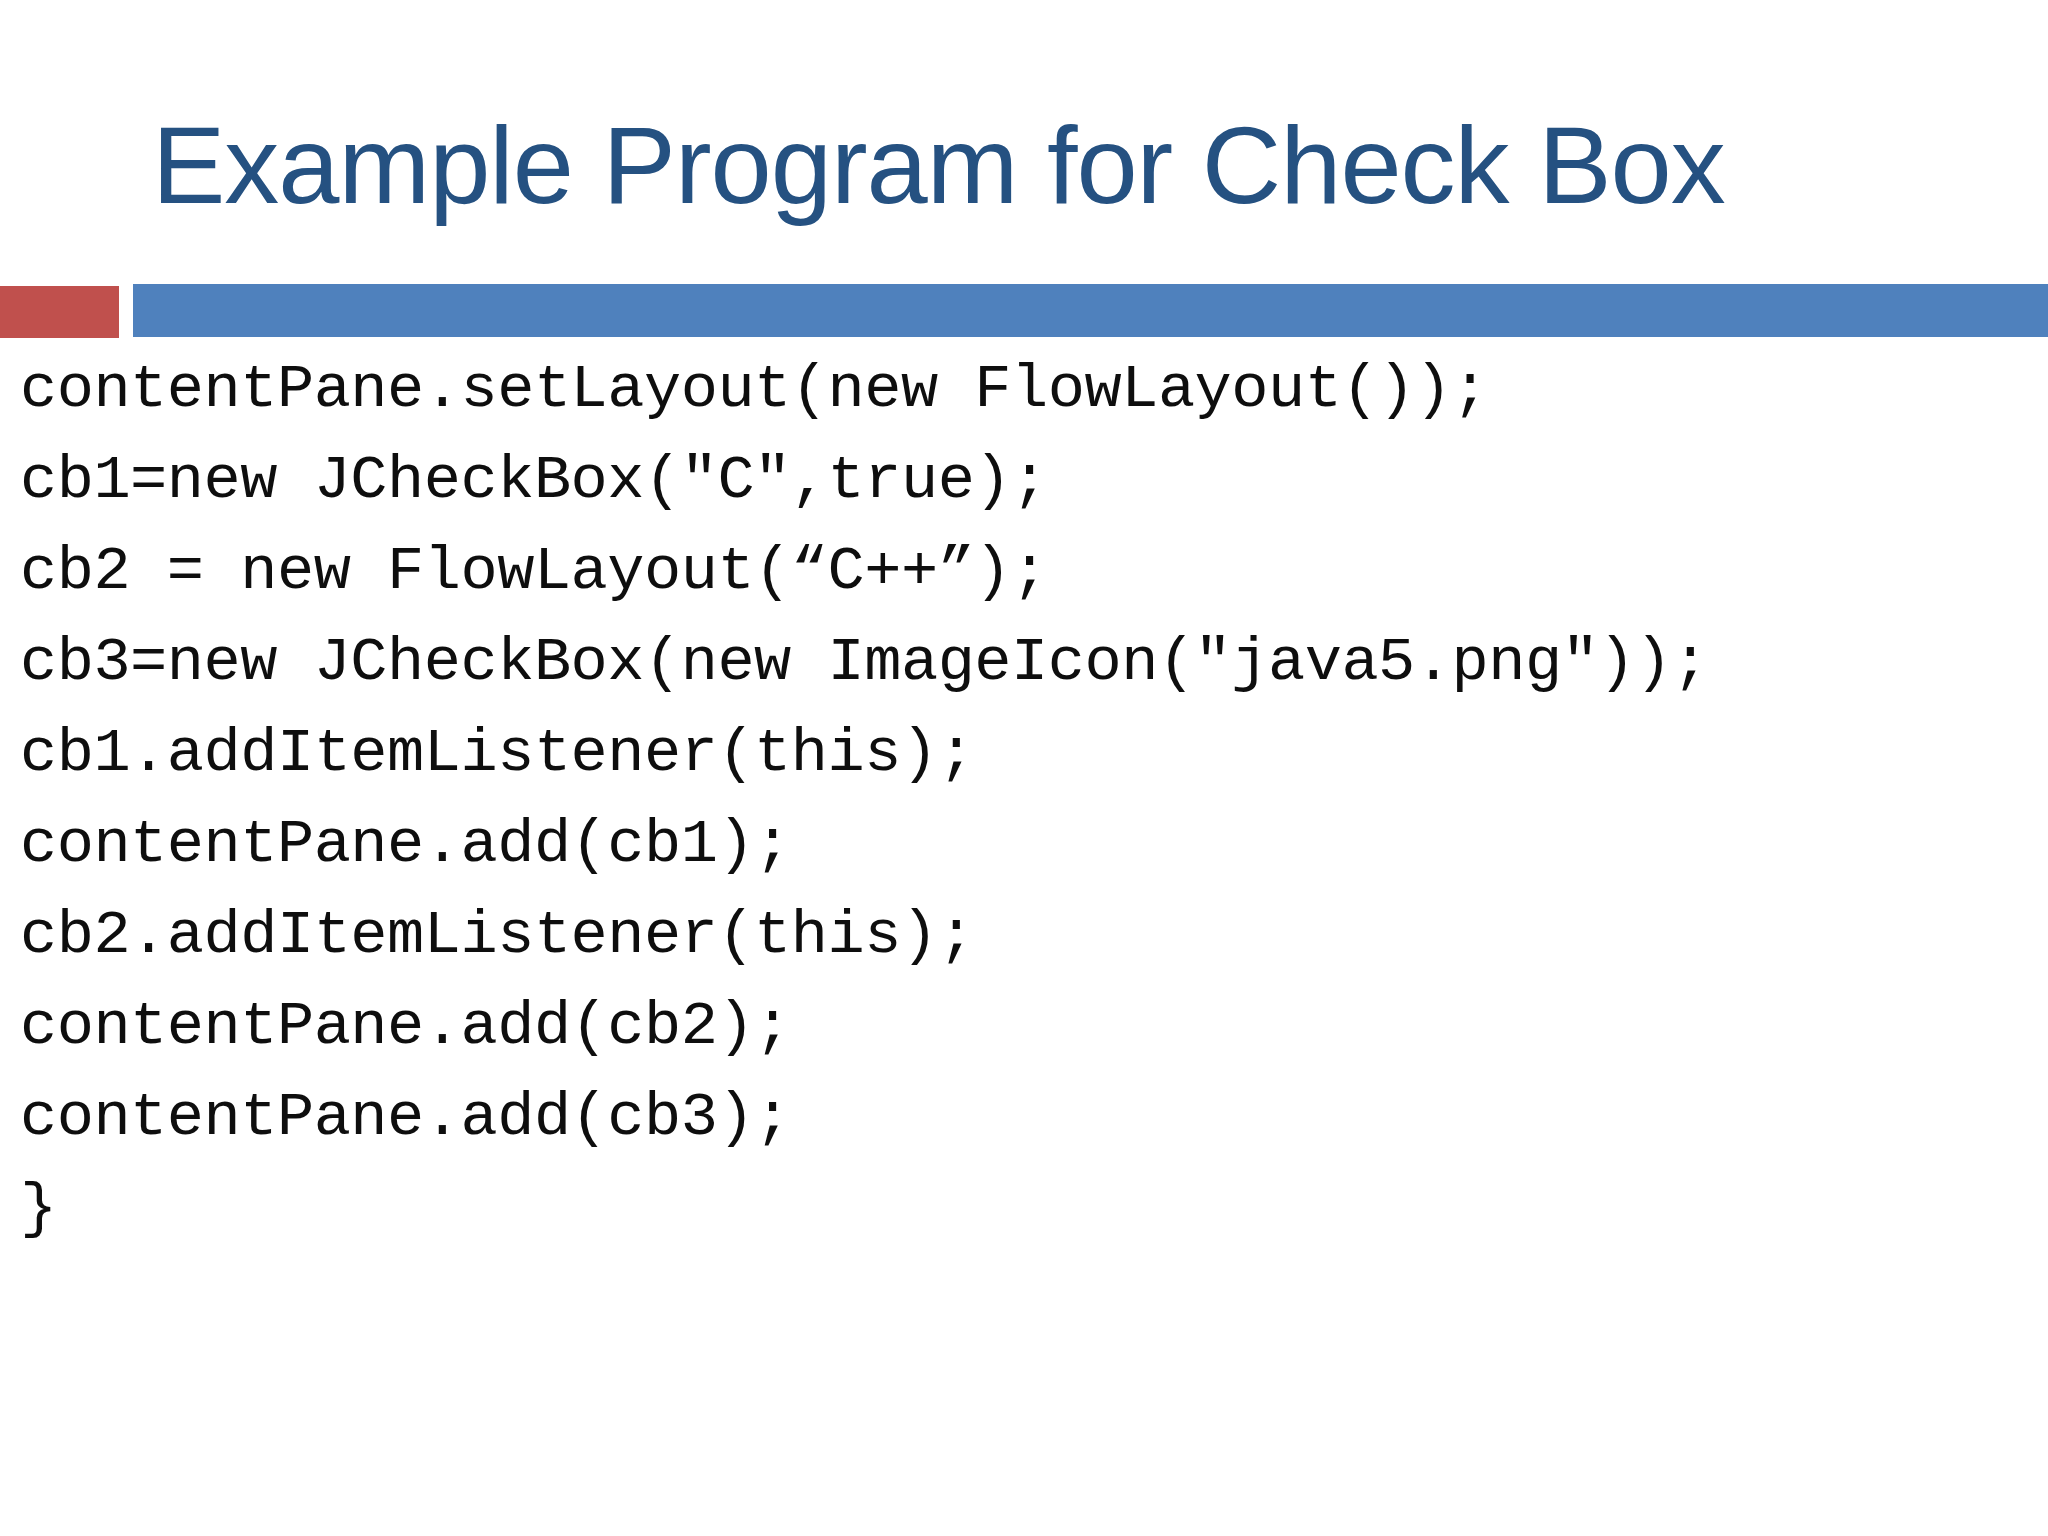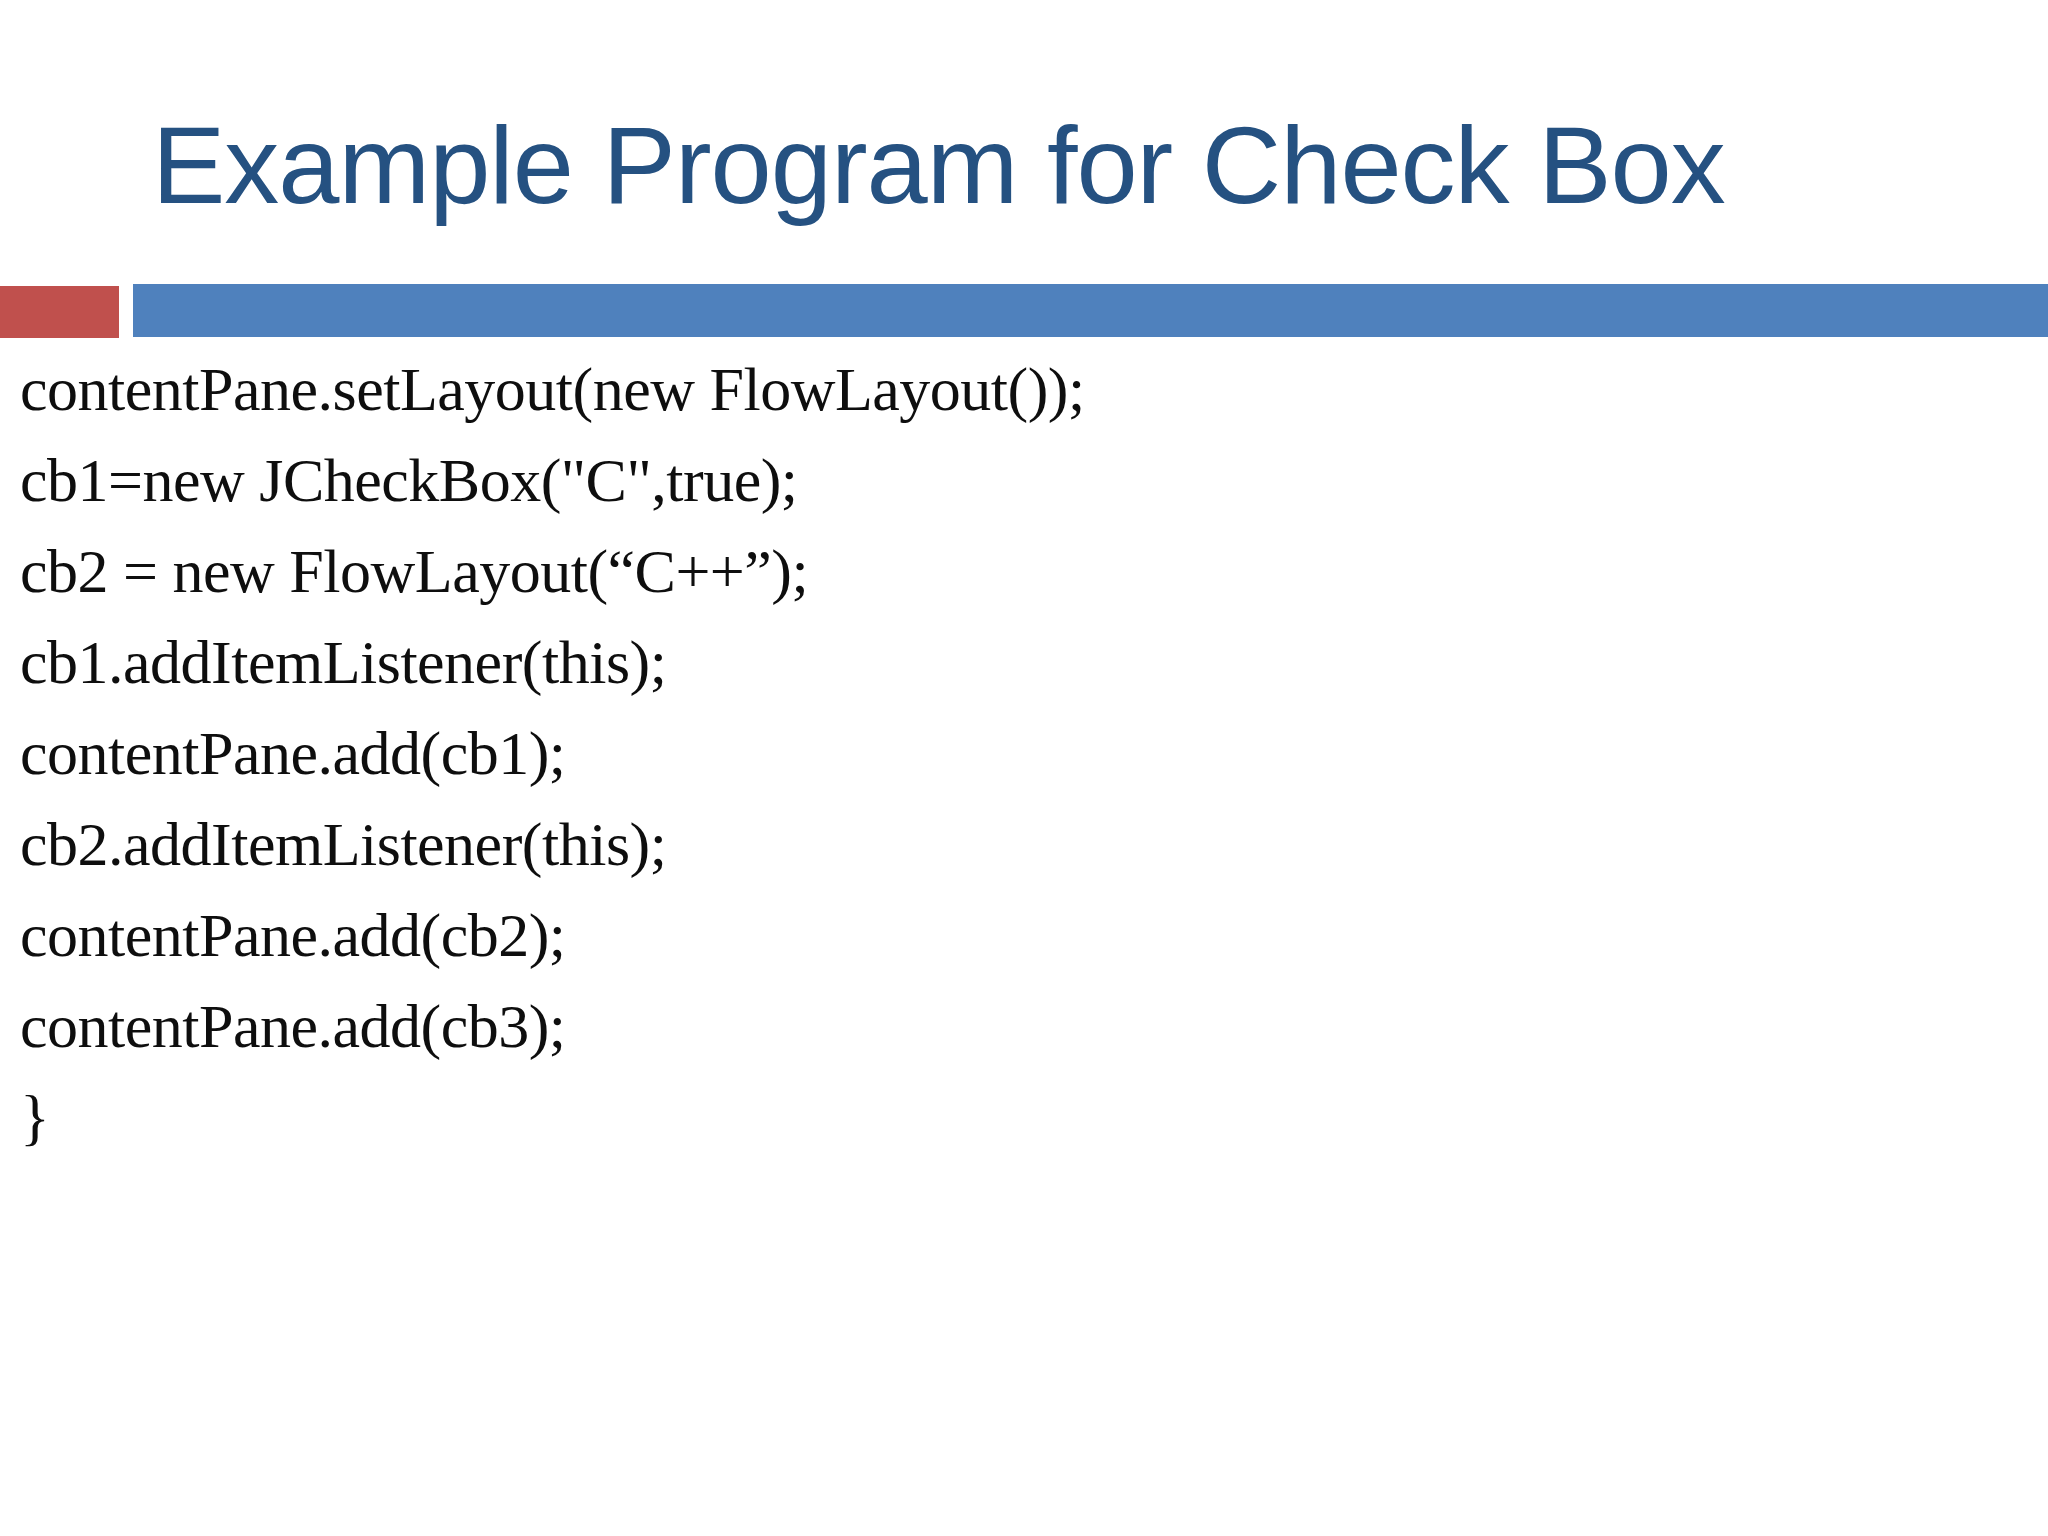--- a/index.html
+++ b/index.html
@@ -50,21 +50,21 @@
   .accent-blue {
     flex: 1 1 auto;
     height: 53px;
     margin-top: 1px;
   }
   .code-block {
     position: absolute;
     left: 20px;
     top: 344px;
     right: 10px;
-    font-family: Liberation Serif, serif;
+    font-family: Liberation Mono, monospace;
     font-size: 62px;
     line-height: 91px;
     color: #0e0e0e;
     letter-spacing: -0.5px;
   }
   .code-line {
     white-space: pre;
   }
 </style>
 </head>
@@ -77,20 +77,21 @@
   <div class="accent-row">
     <div class="accent-red" style="background: rgb(192, 80, 77);"></div>
     <div class="accent-gap"></div>
     <div class="accent-blue" style="background: rgb(79, 129, 189);"></div>
   </div>
 
   <div class="code-block" style="color: rgb(14, 14, 14);">
       <div class="code-line">contentPane.setLayout(new FlowLayout());</div>
       <div class="code-line">cb1=new JCheckBox("C",true);</div>
       <div class="code-line">cb2 = new FlowLayout(“C++”);</div>
+      <div class="code-line">cb3=new JCheckBox(new ImageIcon("java5.png"));</div>
       <div class="code-line">cb1.addItemListener(this);</div>
       <div class="code-line">contentPane.add(cb1);</div>
       <div class="code-line">cb2.addItemListener(this);</div>
       <div class="code-line">contentPane.add(cb2);</div>
       <div class="code-line">contentPane.add(cb3);</div>
       <div class="code-line">}</div>
     </div>
 
 </div>
 

